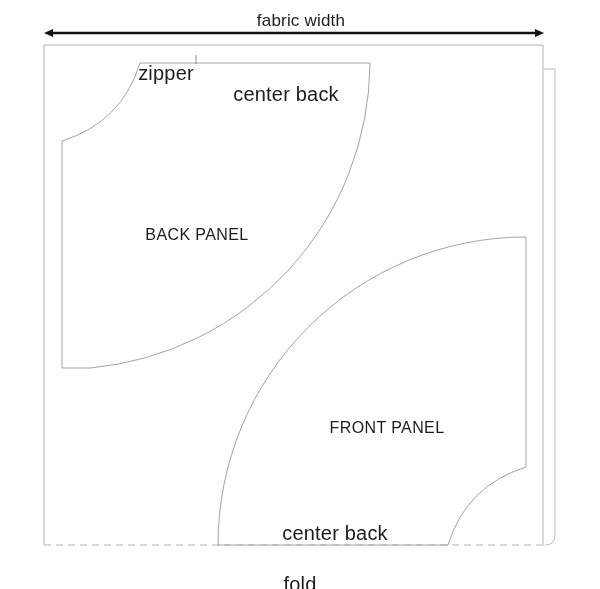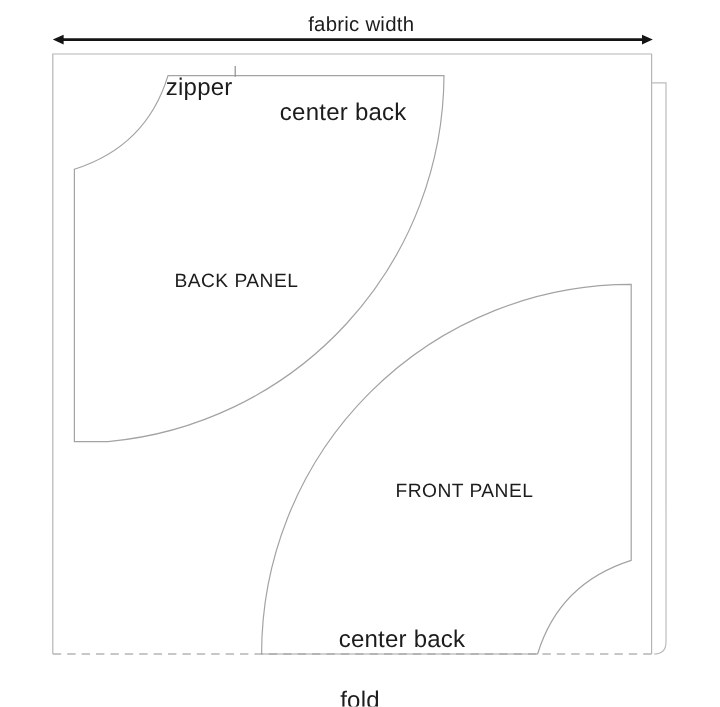--- a/index.html
+++ b/index.html
@@ -59,18 +59,18 @@
   </svg>
 
   <div class="lbl lbl-arrow" style="left:301px; top:20px;">fabric width</div>
 
   <div class="lbl" style="left:166px; top:73px;">zipper</div>
 
   <div class="lbl" style="left:286px; top:74px;margin-top:20px;">center back</div>
 
   <div class="lbl lbl-panel" style="left:197px; top:202px;margin-top:33px;">BACK PANEL</div>
 
-  <div class="lbl lbl-panel" style="left:387px; top:410px;">FRONT PANEL</div>
+  <div class="lbl lbl-panel" style="left:387px; top:428px;">FRONT PANEL</div>
 
   <div class="lbl" style="left:335px; top:533px;">center back</div>
 
   <div class="lbl" style="left:300px; top:584px;">fold</div>
 </div>
 
 </body></html>

